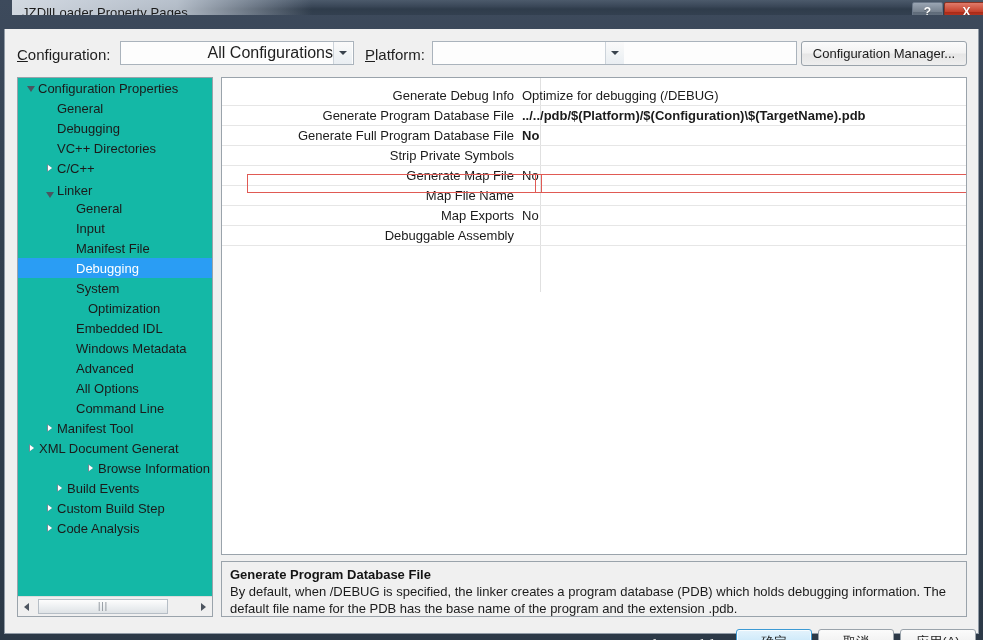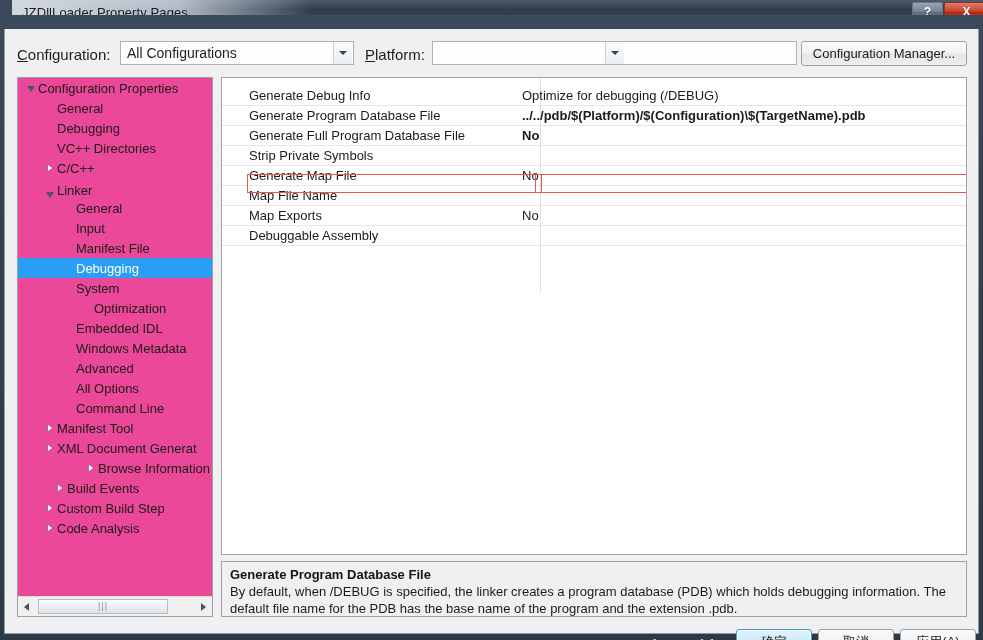--- a/index.html
+++ b/index.html
@@ -77,22 +77,22 @@
 
   .combo {
     position: absolute; top: 0; height: 24px;
     background: #fdfdfd;
     border: 1px solid #aab3bc;
     box-sizing: border-box;
     display: flex; align-items: center;
     cursor: default;
   }
   .combo .val {
-    font-size: 14px; color: #1e1e1e; padding-left: 6px;
-    white-space: nowrap; overflow: hidden; flex: 1;
+    font-size: 16px; color: #1e1e1e; padding-left: 6px;
+    white-space: nowrap; overflow: hidden; flex: 1; text-align: right;
   }
   .combo .arrow {
     width: 18px; height: 22px; margin-right: 1px;
     display: flex; align-items: center; justify-content: center;
     background: linear-gradient(180deg,#fafafa,#e9eef2);
     border-left: 1px solid #ccd3da;
   }
   .combo .arrow i {
     display: block; width: 0; height: 0;
     border-left: 4px solid transparent;
@@ -114,21 +114,21 @@
   .btn.default {
     background: linear-gradient(180deg,#e4f3fc 0%, #cfeafa 45%, #b7dff7 52%, #d7effc 100%);
     border: 1px solid #3c9ad4;
     box-shadow: inset 0 0 0 1px rgba(255,255,255,.75);
   }
 
   
   #tree-panel {
     position: absolute; left: 12px; top: 48px;
     width: 196px; height: 540px;
-    background: #ec4899;
+    background: #14b8a6;
     border: 1px solid #9aa3ab;
     box-sizing: border-box;
   }
   #tree-scroll {
     position: absolute; left: 0; top: 0; right: 0; bottom: 21px;
     overflow: hidden;
   }
   .tnode {
     height: 20px; display: flex; align-items: center;
     font-size: 13px; color: #1b1b1b;
@@ -206,21 +206,21 @@
     box-sizing: border-box;
     overflow: hidden;
   }
   #grid-rows { position: absolute; left: 0; top: 8px; width: 100%; }
   .grow {
     position: relative; height: 19px;
     display: flex; align-items: center;
     border-bottom: 1px solid #e6e6e6;
     font-size: 13px; color: #1b1b1b;
   }
-  .grow .gname { width: 292px; flex: none; padding-left: 27px; box-sizing: border-box; white-space: nowrap; overflow: hidden; }
+  .grow .gname { width: 292px; flex: none; padding-left: 27px; box-sizing: border-box; white-space: nowrap; overflow: hidden; text-align: right; }
   .grow .gval  { flex: 1; padding-left: 8px; white-space: nowrap; overflow: hidden; }
   .grow .gval.bold { font-weight: bold; }
   #col-split {
     position: absolute; left: 318px; top: 0; width: 1px; height: 214px;
     background: #e0e0e0;
   }
   
   #annot-name {
     position: absolute; left: 25px; top: 96px;
     width: 295px; height: 19px;
@@ -344,21 +344,21 @@
             <span>Manifest File</span>
           </div>
           <div class="tnode sel" style="padding-left: 44px;">
             <span class="tw"></span>
             <span>Debugging</span>
           </div>
           <div class="tnode" style="padding-left: 44px;">
             <span class="tw"></span>
             <span>System</span>
           </div>
-          <div class="tnode" style="padding-left: 44px; margin-left: 18px;">
+          <div class="tnode" style="padding-left: 56px;">
             <span class="tw"></span>
             <span>Optimization</span>
           </div>
           <div class="tnode" style="padding-left: 44px;">
             <span class="tw"></span>
             <span>Embedded IDL</span>
           </div>
           <div class="tnode" style="padding-left: 44px;">
             <span class="tw"></span>
             <span>Windows Metadata</span>
@@ -374,21 +374,21 @@
           <div class="tnode" style="padding-left: 44px;">
             <span class="tw"></span>
             <span>Command Line</span>
           </div>
           <div class="tnode" style="padding-left: 25px;">
             <span class="tw">
               <span class="tri-collapsed"></span>
             </span>
             <span>Manifest Tool</span>
           </div>
-          <div class="tnode" style="padding-left: 25px; text-align: center;">
+          <div class="tnode" style="padding-left: 7px; text-align: center;">
             <span class="tw">
               <span class="tri-collapsed"></span>
             </span>
             <span>XML Document Generat</span>
           </div>
           <div class="tnode" style="padding-left: 25px; justify-content: flex-end;">
             <span class="tw">
               <span class="tri-collapsed"></span>
             </span>
             <span>Browse Information</span>

